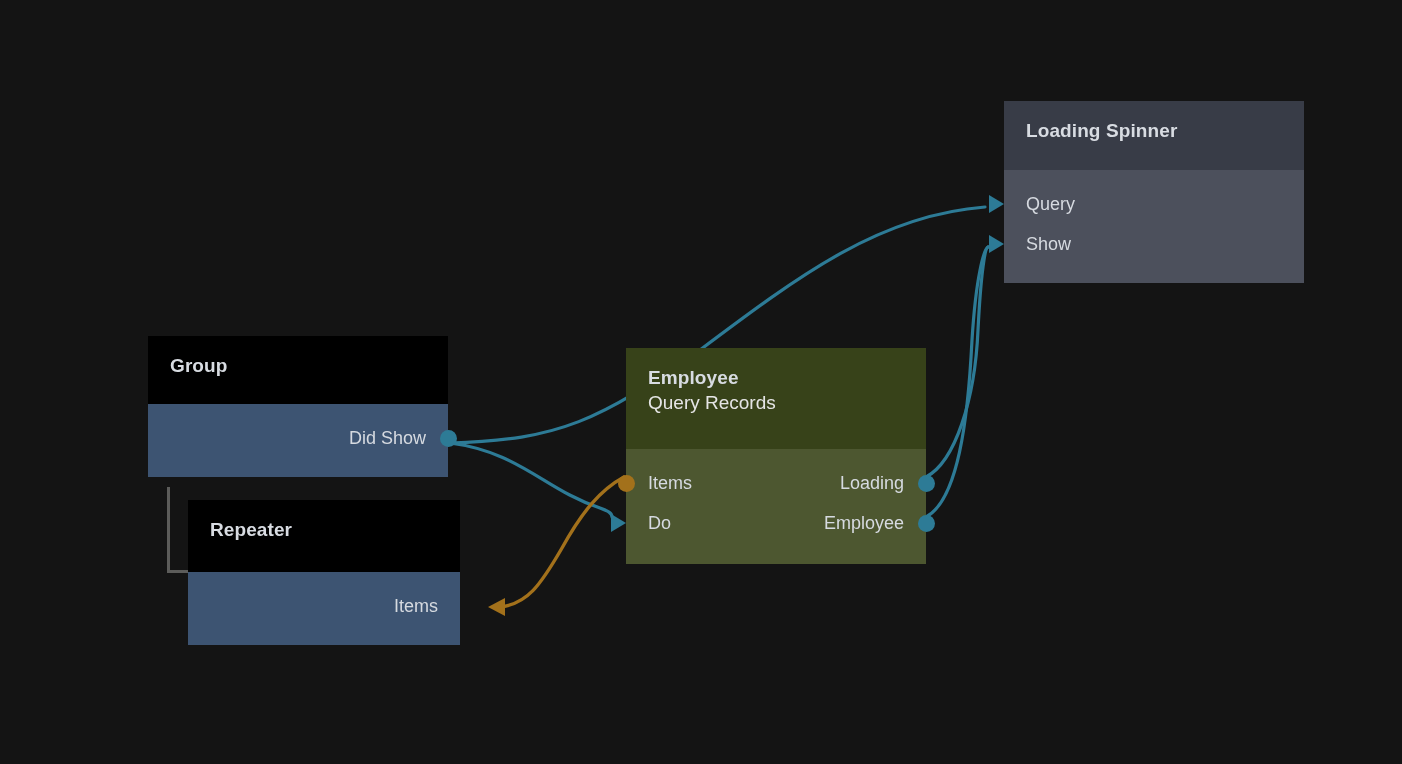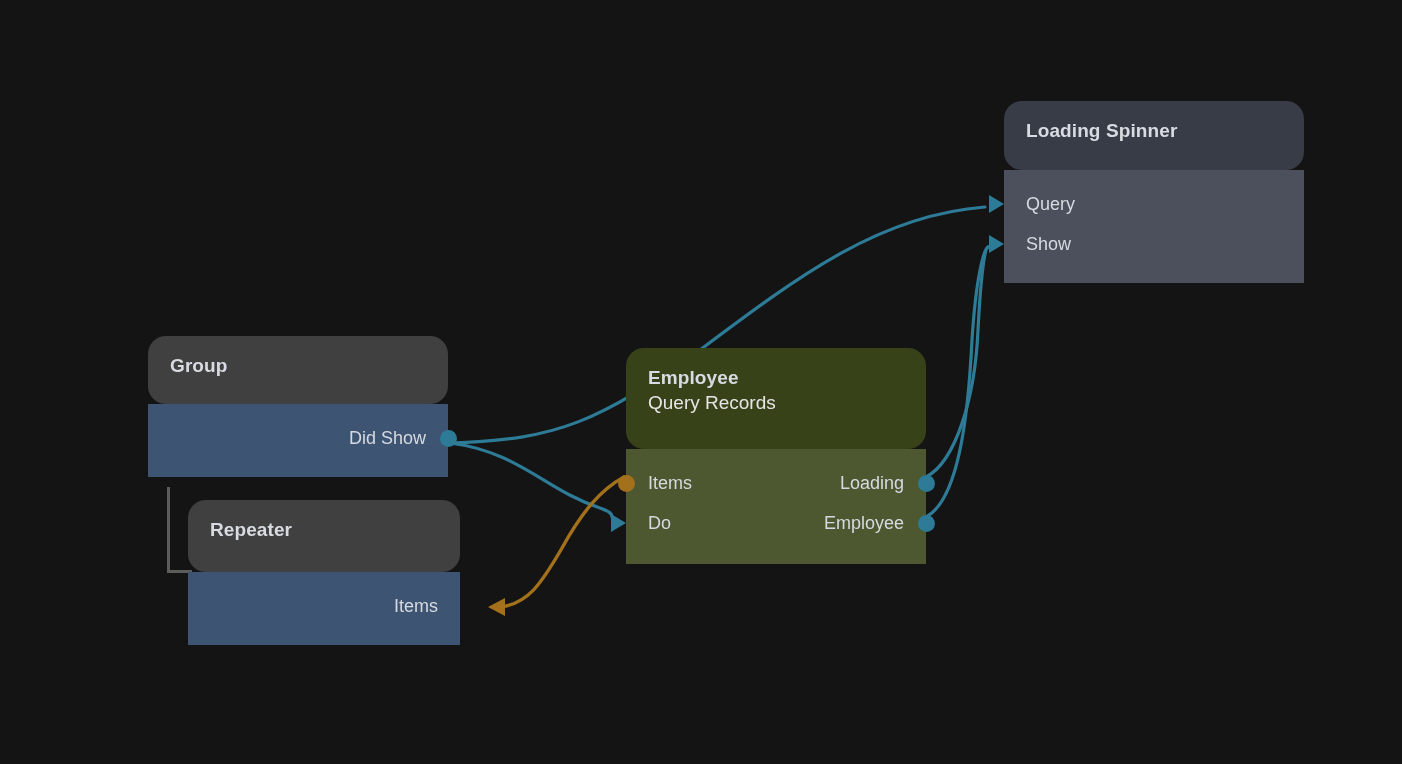--- a/index.html
+++ b/index.html
@@ -50,21 +50,20 @@
   
   .node {
     position: absolute;
     z-index: 2;
     box-sizing: border-box;
   }
   .node-header {
     box-sizing: border-box;
     padding: 18px 22px 18px 22px;
     overflow: hidden;
-    border-radius: 18px;
   }
   .node-title {
     font-size: 19px;
     font-weight: bold;
     color: #d8dce2;
     line-height: 24px;
     letter-spacing: .1px;
     white-space: nowrap;
   }
   .node-subtitle {
@@ -113,21 +112,21 @@
     width: 0; height: 0;
     top: 50%;
     margin-top: -9px;
     border-top: 9px solid transparent;
     border-bottom: 9px solid transparent;
     border-left: 15px solid #2d7b96;
     left: -15px;
   }
 
   
-  .node.blue > .node-header { background: #404040; }
+  .node.blue > .node-header { background: #000000; }
   .node.blue > .node-body   { background: #3d5472; }
   
   .node.green > .node-header { background: #374219; margin-top: 9px; }
   .node.green > .node-body   { background: #4d5730; }
   
   .node.gray > .node-header { background: #383c47; }
   .node.gray > .node-body   { background: #4c505c; }
 
   
   .tree-bracket {

